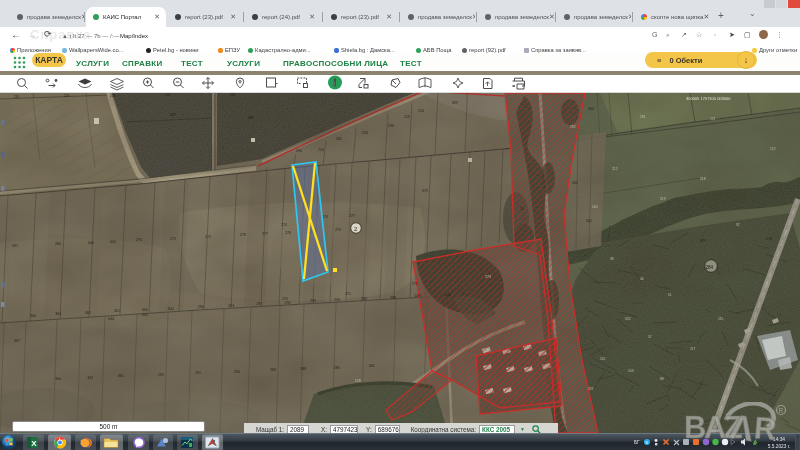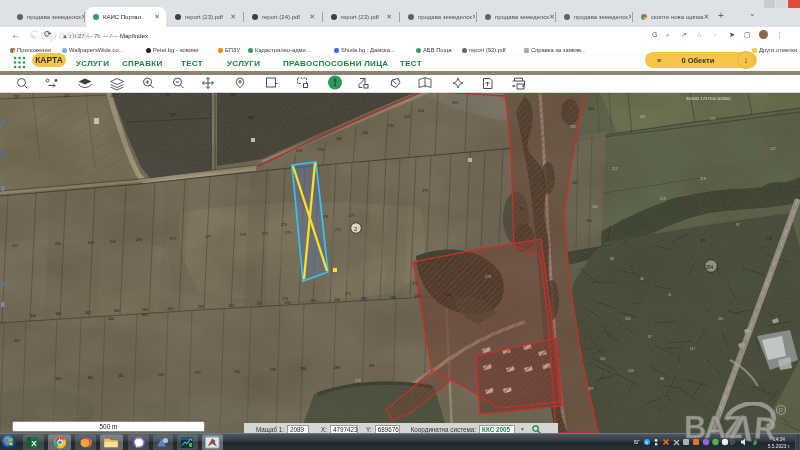--- a/index.html
+++ b/index.html
@@ -461,21 +461,21 @@
     </svg>
   <span style="position:absolute;left:32px;top:0px;width:34px;height:14px;background:#f3c64a;border-radius:8px;color:#3a3427;font-weight:bold;font-size:8.5px;display:flex;align-items:center;justify-content:center">КАРТА</span>
   <span class="navitem" style="left:76px">УСЛУГИ</span>
   <span class="navitem" style="left:122px">СПРАВКИ</span>
   <span class="navitem" style="left:181px">ТЕСТ</span>
   <span class="navitem" style="left:227px">УСЛУГИ</span>
   <span class="navitem" style="left:283px">ПРАВОСПОСОБНИ ЛИЦА</span>
   <span class="navitem" style="left:400px">ТЕСТ</span>
   <span style="position:absolute;left:645px;top:-1px;width:112px;height:16px;background:#f3c64a;border-radius:9px;color:#3a3427;font-weight:bold;font-size:7.5px;display:flex;align-items:center">
       <span style="margin-left:12px;letter-spacing:0">≡</span>
-      <span style="margin-left:20px">0 Обекти</span>
+      <span style="margin-left:8px">0 Обекти</span>
     </span>
   <span style="position:absolute;left:737px;top:-2px;width:18px;height:18px;background:#f3c64a;border:1px solid #e3b73a;border-radius:50%;color:#3a3427;font-size:9px;display:flex;align-items:center;justify-content:center">↓</span>
 </div>
 <div class="abs toolbar">
 <svg width="800" height="18" viewBox="0 0 800 18">
  <g stroke="#4d4d4d" stroke-width="1" fill="none">
   <circle cx="21.5" cy="7.5" r="4"></circle>
         <line x1="24.5" y1="10.5" x2="27.5" y2="13.5"></line>
   <circle cx="47.5" cy="5.5" r="1.4"></circle>
         <circle cx="56" cy="5.5" r="1.4" fill="#4d4d4d" stroke="none"></circle>

